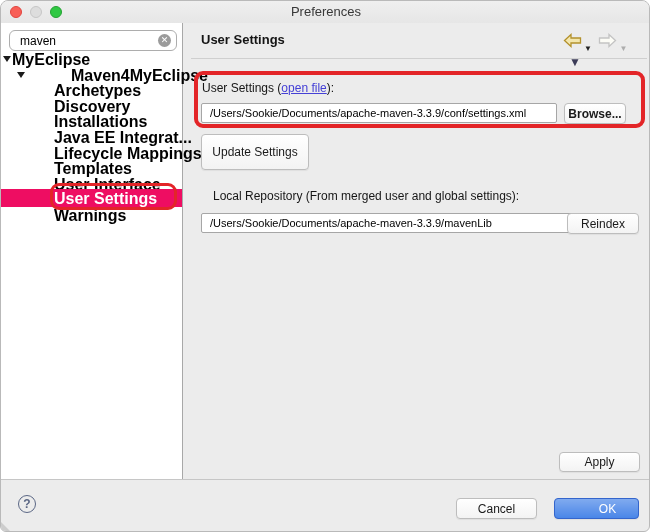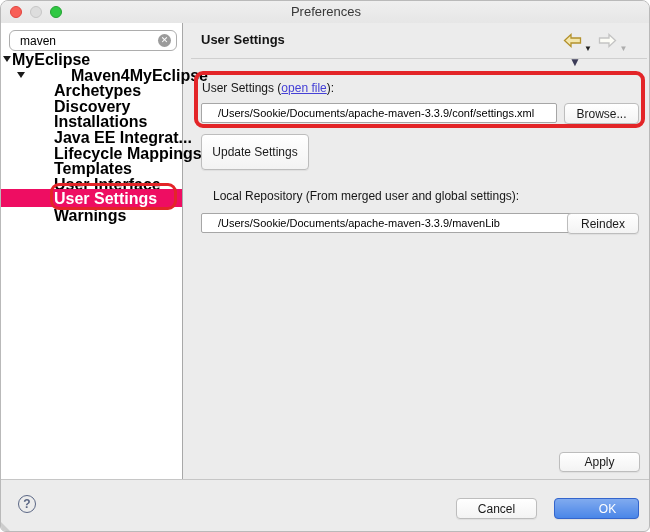--- a/index.html
+++ b/index.html
@@ -34,25 +34,25 @@
   
   .main-title{position:absolute;left:200px;top:31px;font-size:13px;font-weight:bold;color:#141414;}
   .hdr-divider{position:absolute;left:190px;top:57px;width:456px;height:1px;background:#CFCFCF;}
   .nav{position:absolute;left:562px;top:32px;height:18px;}
   .nav svg{vertical-align:top;}
   .caret{font-size:8px;color:#222;position:relative;top:4px;margin:0 2px;}
   .caret.dis{color:#ADADAD;}
   .menu-tri{font-size:12px;color:#3C3C58;position:relative;top:1px;margin-left:6px;}
   .label{position:absolute;font-size:12px;color:#161616;white-space:nowrap;}
   .link{color:var(--link-blue);text-decoration:underline;cursor:pointer;}
-  .field{position:absolute;height:20px;background:#fff;border:1px solid #A6A6A6;border-radius:2px;padding:0 16px;font:11px "Liberation Sans","DejaVu Sans",sans-serif;color:#000;}
+  .field{position:absolute;height:20px;background:#fff;border:1px solid #A6A6A6;border-radius:2px;padding:0 8px;font:11px "Liberation Sans","DejaVu Sans",sans-serif;color:#000;}
   .field-settings{left:200px;top:102px;width:356px;}
   .field-repo{left:200px;top:212px;width:403px;}
   .btn{position:absolute;background:linear-gradient(#FFFFFF,#F3F3F3);border:1px solid #BDBDBD;border-radius:4px;font:12px "Liberation Sans","DejaVu Sans",sans-serif;color:#1a1a1a;text-align:center;box-shadow:0 1px 1px rgba(0,0,0,.06);padding:0;cursor:pointer;}
-  .btn-browse{left:563px;top:102px;width:75px;height:21px;}
+  .btn-browse{left:563px;top:102px;width:62px;height:21px;font-weight:bold;}
   .btn-update{left:200px;top:133px;width:108px;height:36px;}
   .btn-reindex{left:566px;top:212px;width:72px;height:21px;}
   .btn-restore{left:435px;top:451px;width:109px;height:20px;}
   .btn-apply{left:558px;top:451px;width:81px;height:20px;}
   .btn-cancel{left:455px;top:497px;width:81px;height:21px;}
   .btn-ok{left:553px;top:497px;width:85px;height:21px;background:linear-gradient(rgba(255,255,255,.30),rgba(255,255,255,0)),var(--ok-blue);border-color:#3465CC;color:#fff;padding-left:22px;}
   .footer-divider{position:absolute;left:0;top:478px;width:650px;height:1px;background:#C6C6C6;}
   .help-btn{position:absolute;left:17px;top:494px;width:18px;height:18px;border-radius:50%;border:1.5px solid #5B6785;color:#5B6785;font-size:12px;font-weight:bold;line-height:15px;text-align:center;background:transparent;padding:0;cursor:pointer;}
   .grip{position:absolute;left:0;bottom:0;width:0;height:0;border-bottom:9px solid #CDCDCD;border-right:9px solid transparent;}
 </style>

